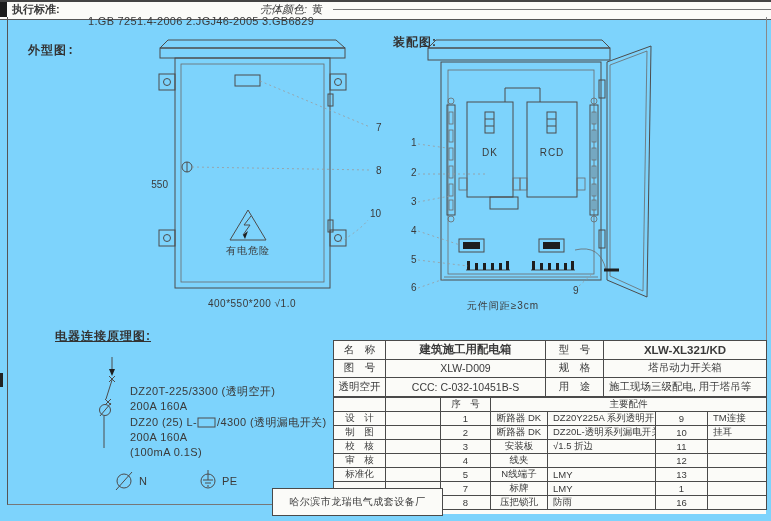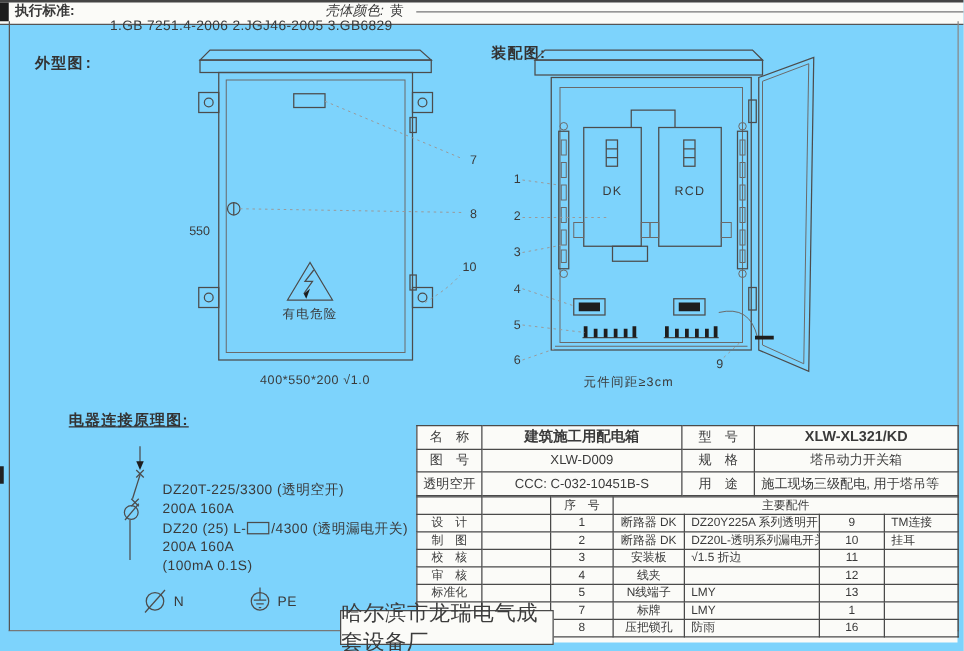--- a/index.html
+++ b/index.html
@@ -34,21 +34,21 @@
   .titleblock table{border-collapse:collapse;table-layout:fixed;width:433px;}
   .titleblock td{border:1px solid #4a4a4a;overflow:hidden;white-space:nowrap;padding:0 2px;
                  text-align:center;font-size:10.5px;color:#3a3a3a;}
   table.info td{height:17.5px;margin-left:23px;}
   table.info td.bold{font-weight:bold;font-size:11.5px;}
   table.parts td{height:12px;font-size:9.5px;}
   table.parts tr.phead td{height:13px;}
   td.al{text-align:left;padding-left:5px;}
   .factory{position:absolute;left:-61px;top:148px;width:169px;height:26px;background:#fbfbf8;
            border:1px solid #4a4a4a;z-index:3;display:flex;align-items:center;justify-content:center;
-           font-size:17px;letter-spacing:.5px;color:#3c3c3c;}
+           font-size:10px;letter-spacing:.5px;color:#3c3c3c;}
 </style>
 </head>
 <body>
 
 <div class="page">
 
   <div class="topbar">
     <div class="blacktab"></div>
     <span class="standards-label">执行标准:</span>
     <span class="standards">1.GB 7251.4-2006    2.JGJ46-2005    3.GB6829</span>

